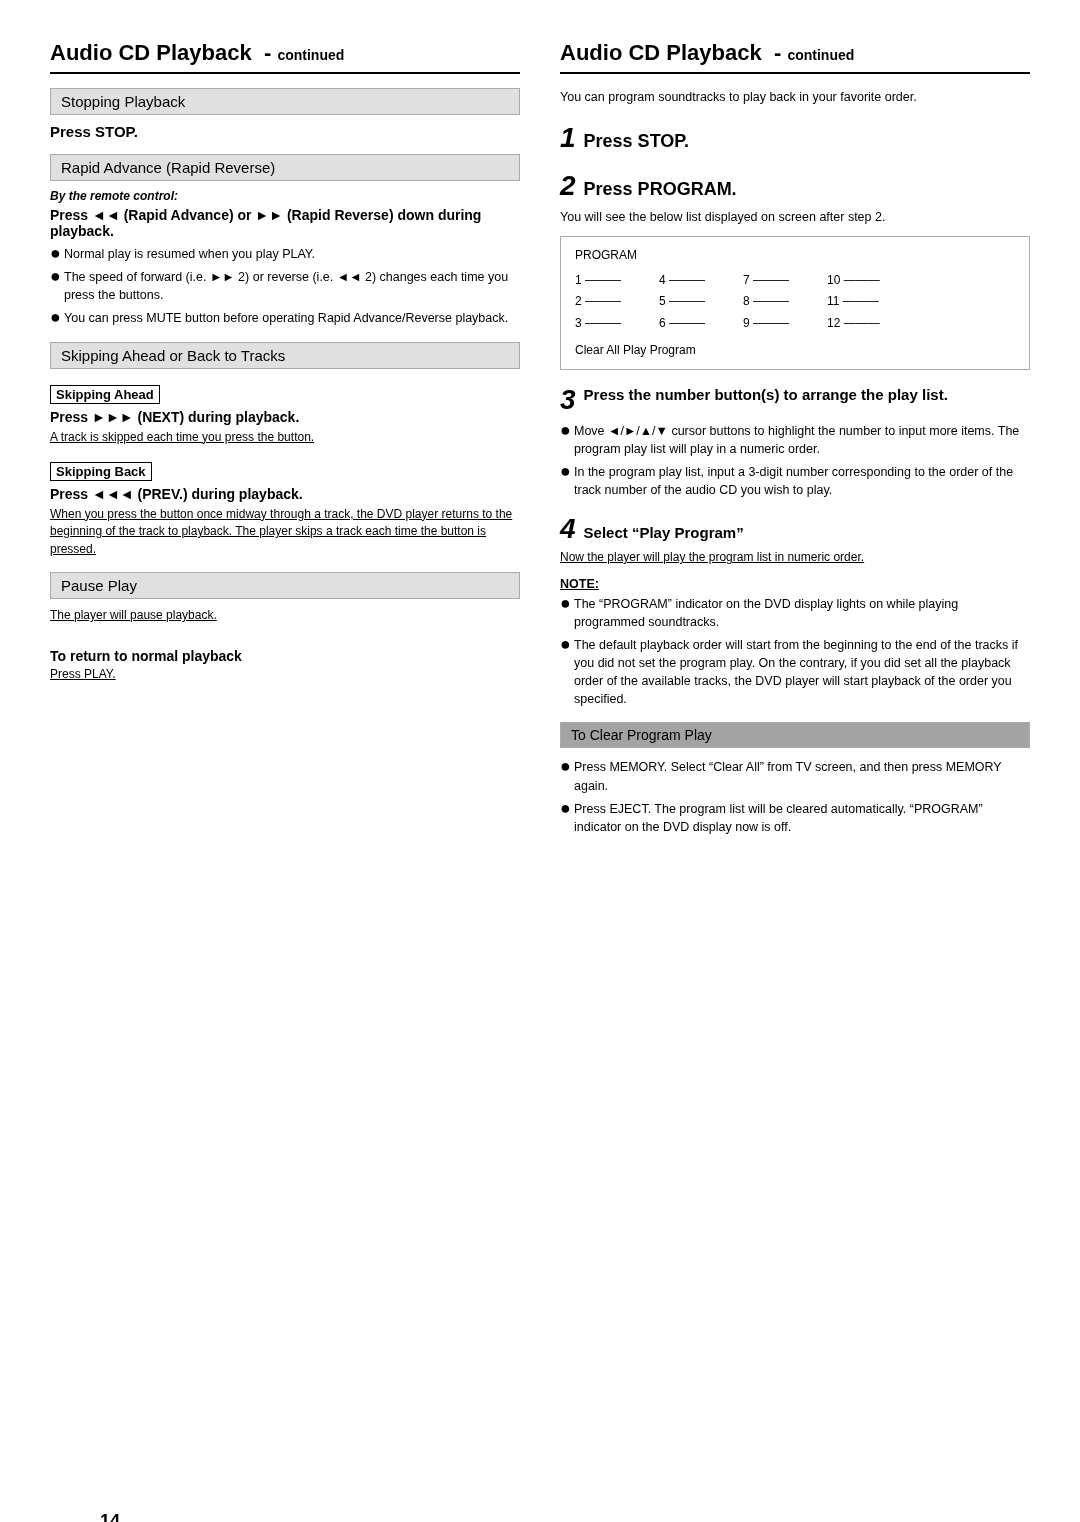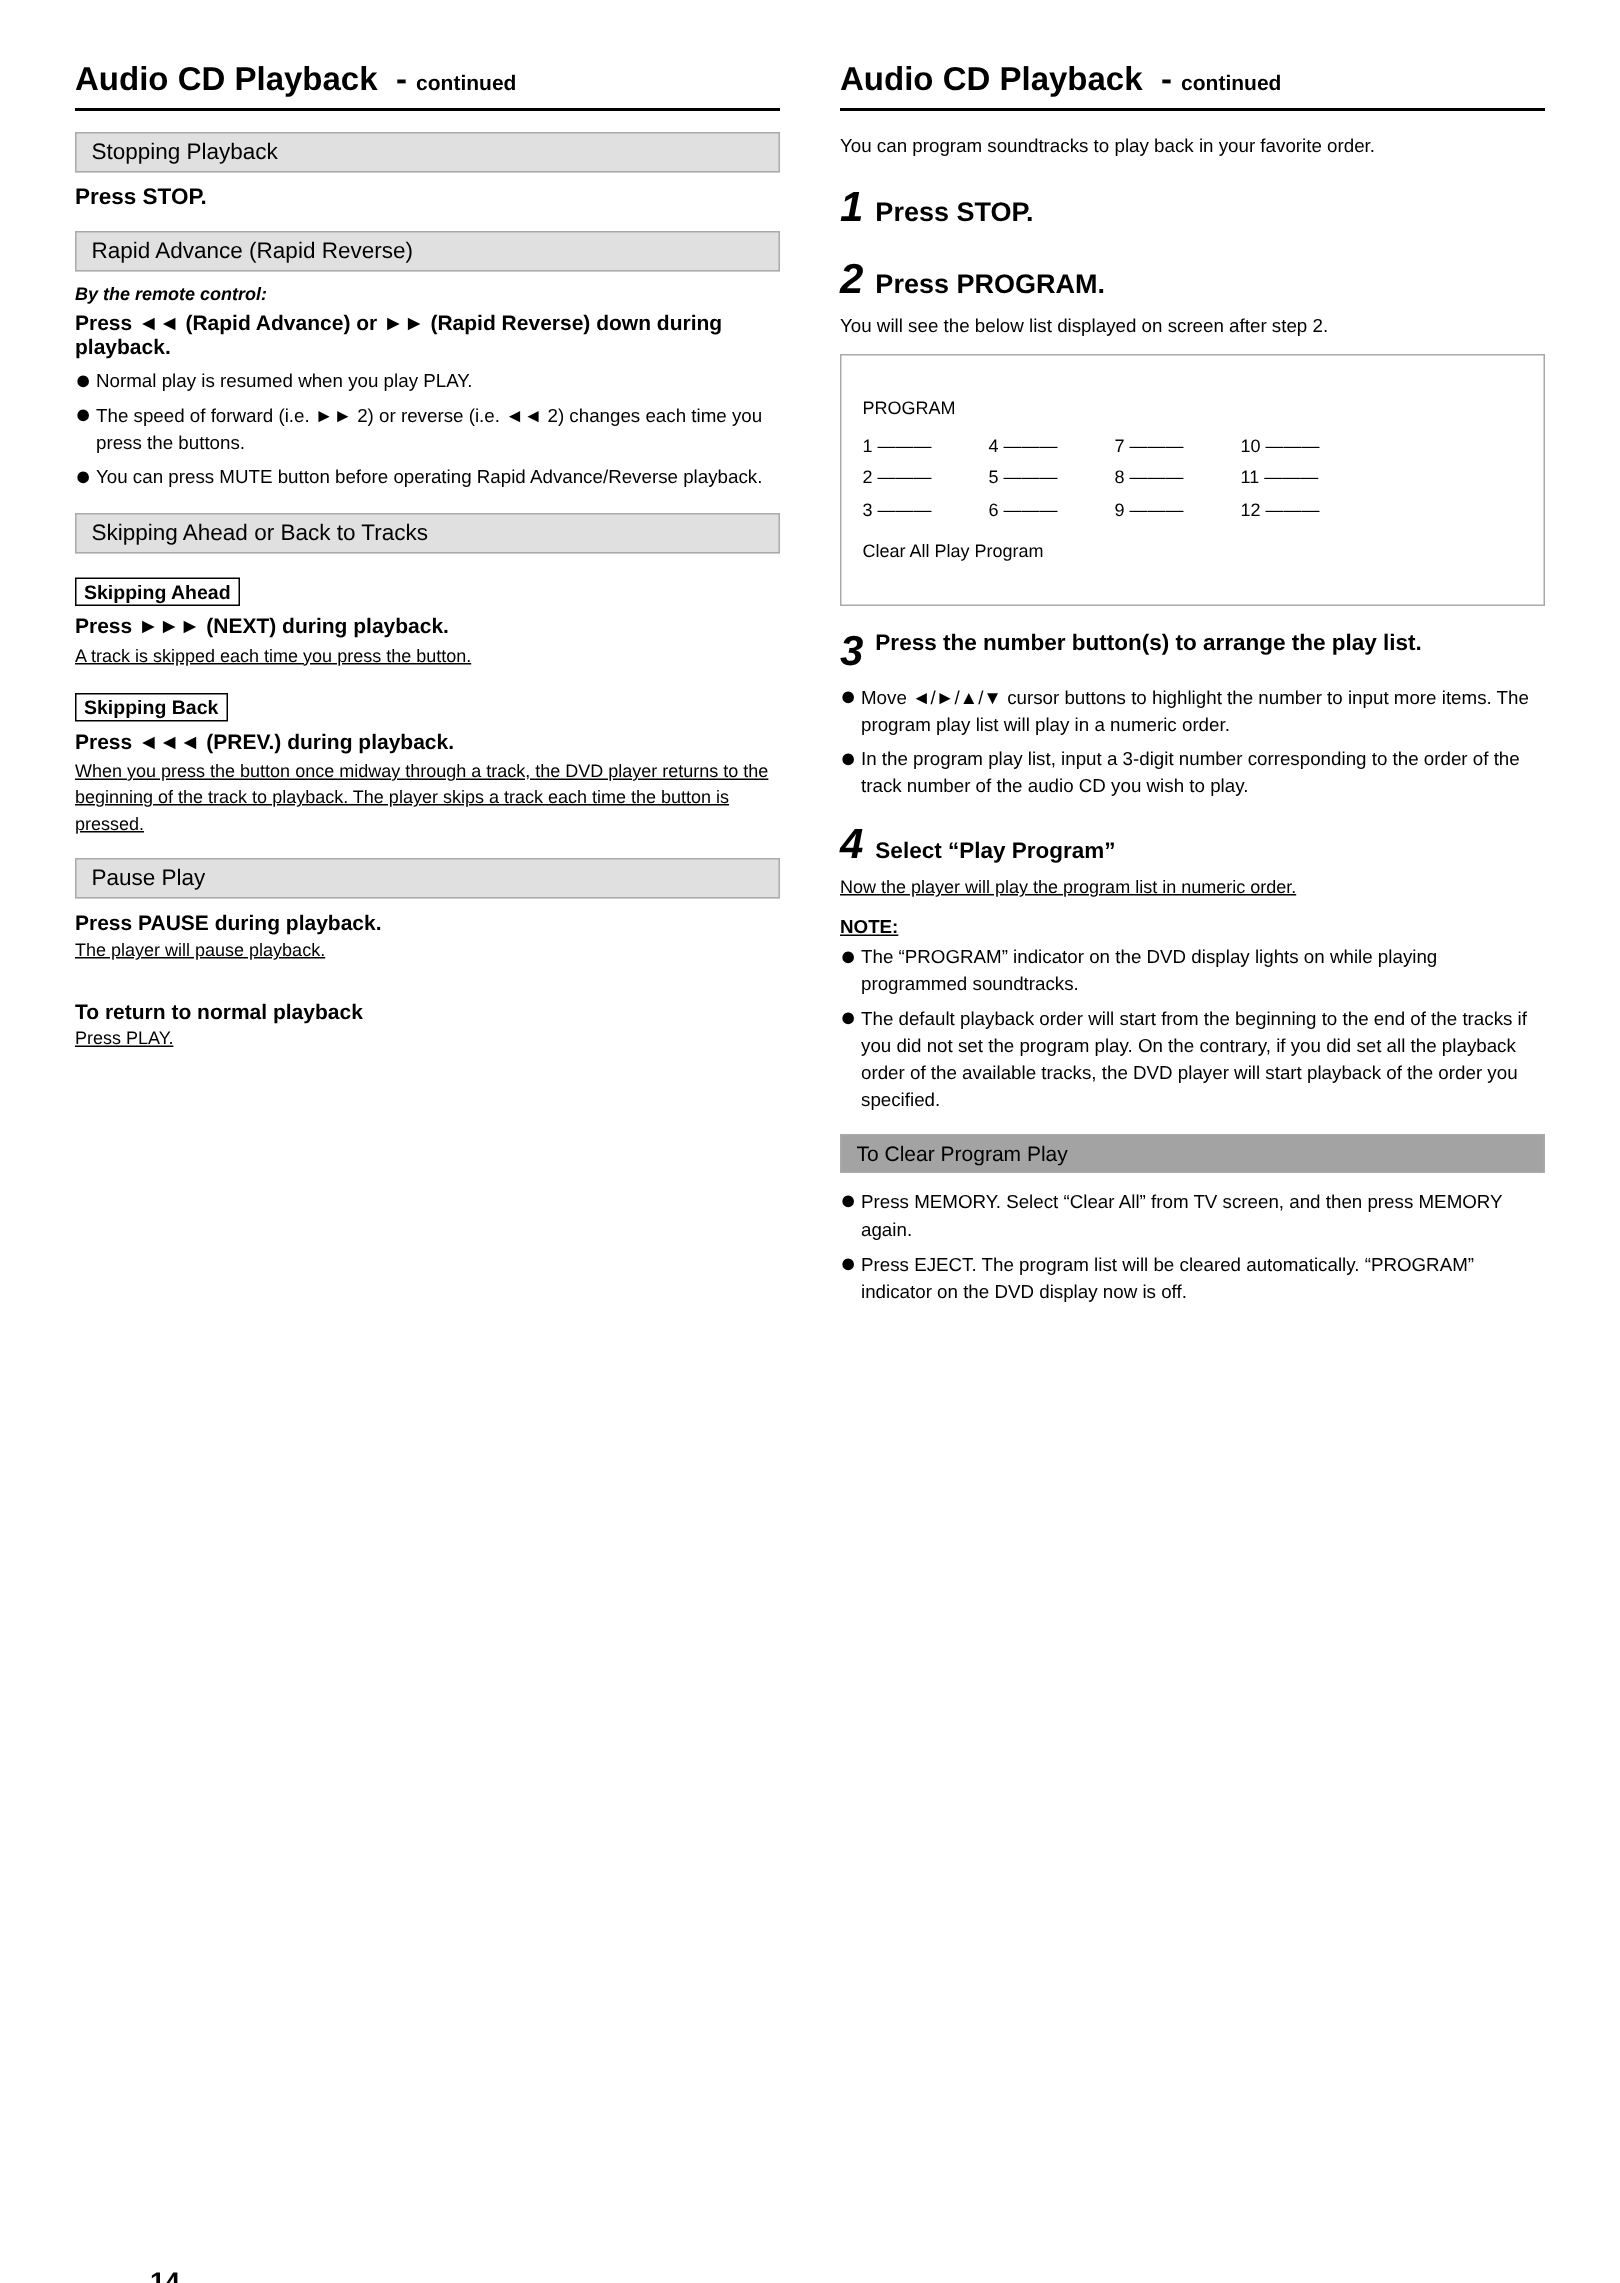--- a/index.html
+++ b/index.html
@@ -130,21 +130,21 @@
       font-size: 18px;
       font-weight: bold;
     }
     .you-will-see {
       font-size: 12.5px;
       margin-bottom: 10px;
       line-height: 1.45;
     }
     .program-box {
       border: 1px solid #aaa;
-      padding: 25px 14px;
+      padding: 8px 14px;
       margin-bottom: 8px;
       font-size: 12px;
       line-height: 1.7;
       background: #fff;
     }
     .program-box .prog-label {
       font-size: 12px;
       font-weight: normal;
       margin-bottom: 4px;
     }
@@ -253,21 +253,20 @@
       <div class="small-text">A track is skipped each time you press the button.</div>
 
       <div class="sub-label-box">Skipping Back</div>
       <div class="press-next-heading">Press ◄◄◄ (PREV.) during playback.</div>
       <div class="small-text">When you press the button once midway through a track, the DVD player returns to the beginning of the track to playback. The player skips a track each time the button is pressed.</div>
 
       
       <div class="section-title-bar">
         <span>Pause Play</span>
       </div>
-      <div class="press-pause-heading">Press PAUSE during playback.</div>
       <div class="small-text">The player will pause playback.</div>
       <div class="return-normal-heading">To return to normal playback</div>
       <div class="small-text">Press PLAY.</div>
 
     </div>
 
     <div class="right-col">
 
       <div class="main-heading">
         <span>Audio CD Playback</span>

